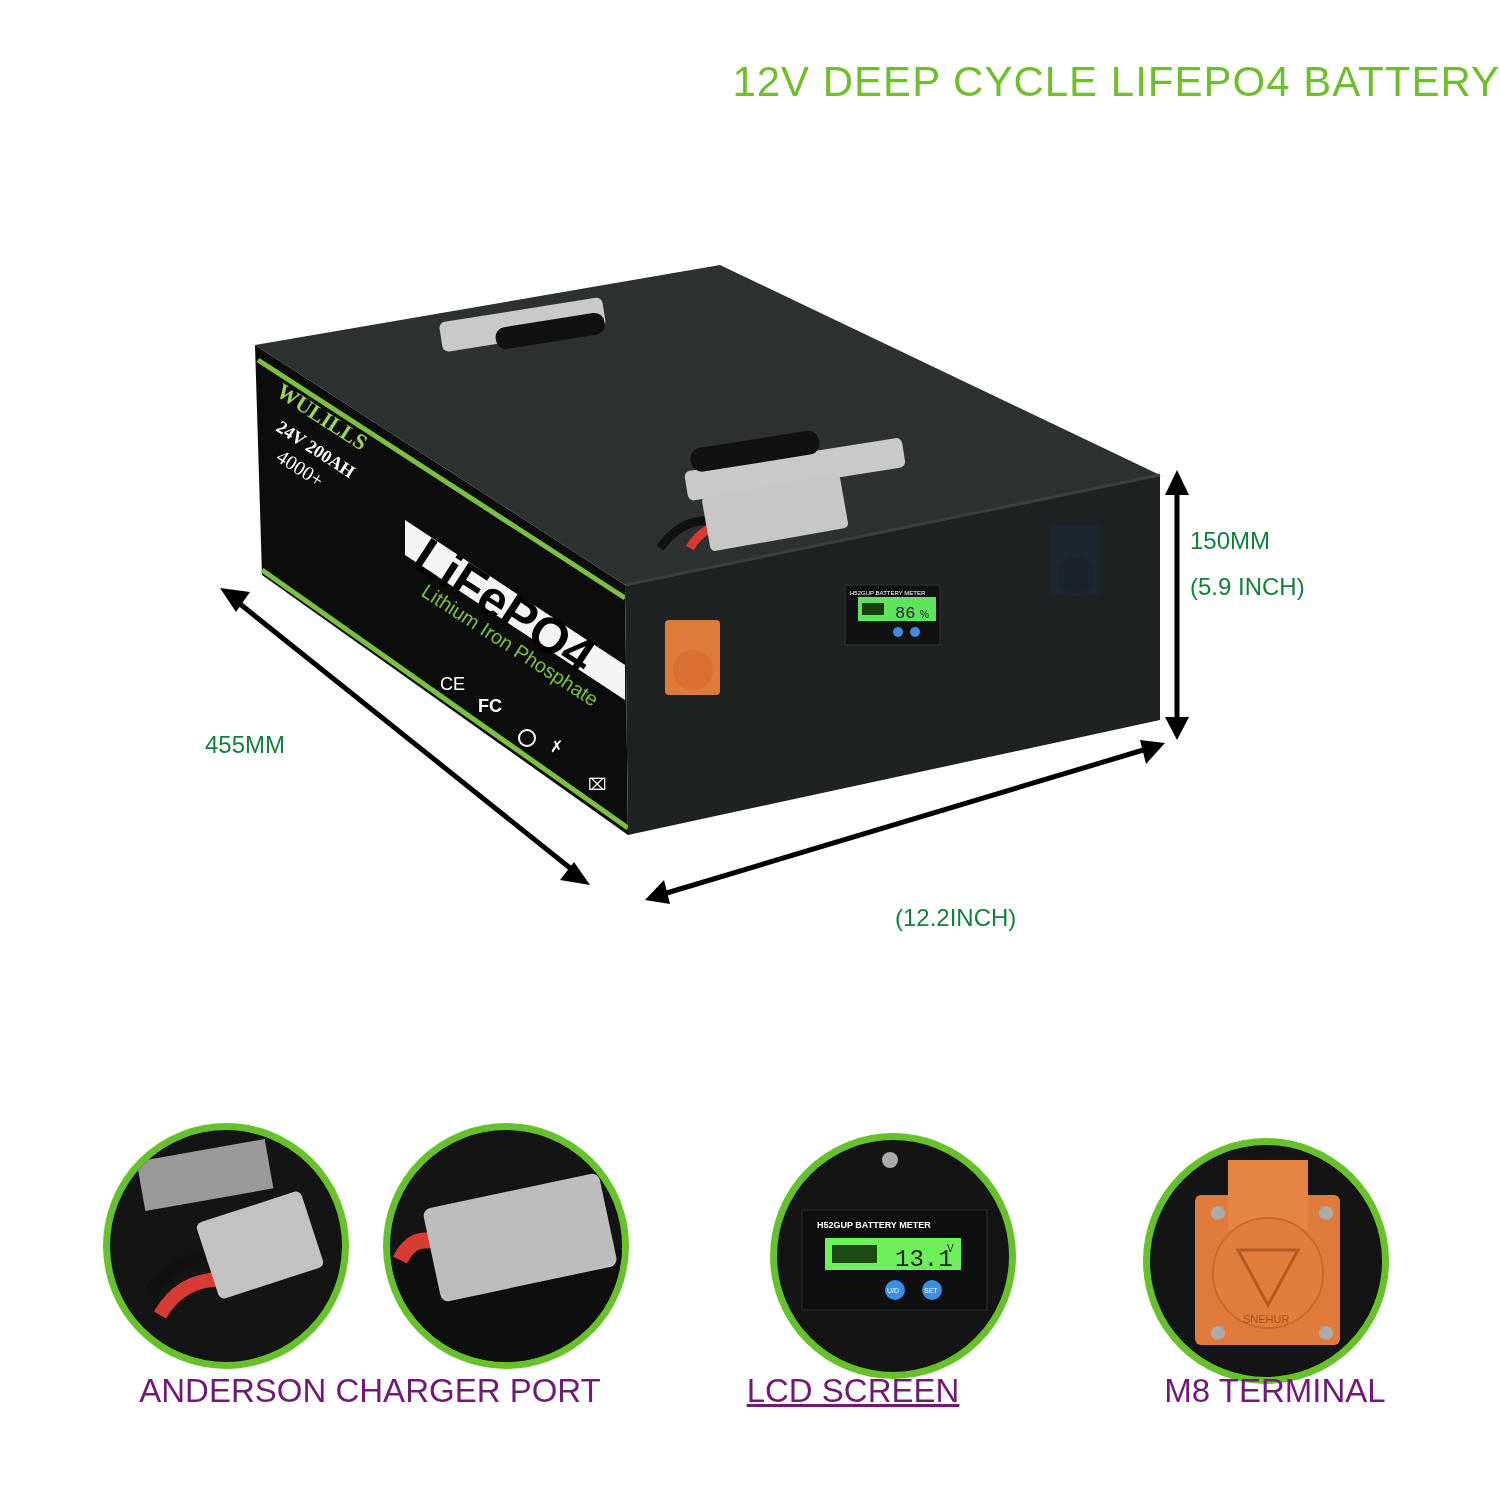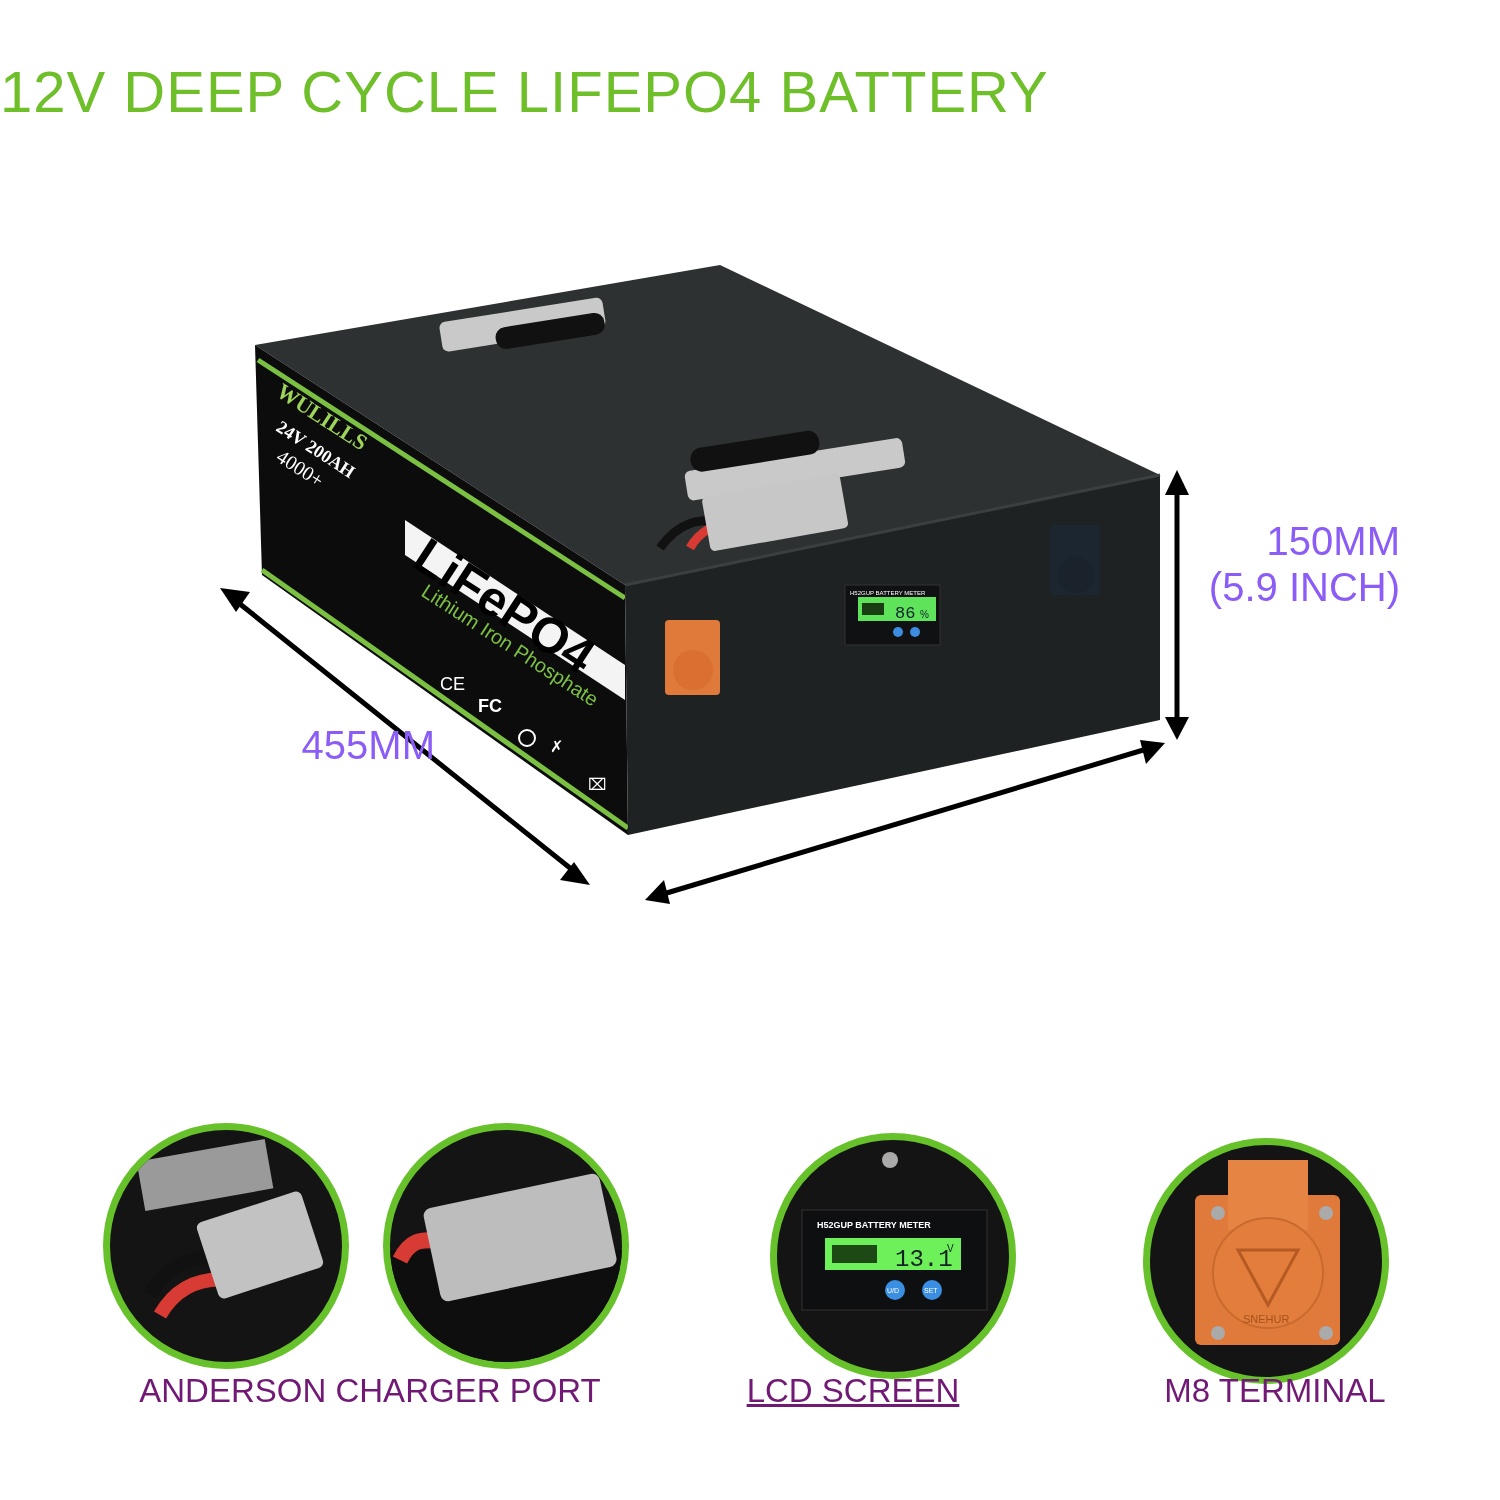--- a/index.html
+++ b/index.html
@@ -1,18 +1,18 @@
 <!DOCTYPE html>
 <html><head>
 <meta charset="utf-8">
 <style>
   html,body{margin:0;padding:0;background:#ffffff;}
   body{width:1500px;height:1500px;position:relative;overflow:hidden;font-family:"Liberation Sans",sans-serif;}
-  .title{position:absolute;top:58px;left:0;width:1500px;text-align:left;color:#6fbf2a;font-size:58px;letter-spacing:1px;}
-  .dim{position:absolute;color:#8b5cf6;font-size:40px;text-align:right;line-height:46px;}
+  .title{position:absolute;top:58px;left:0;width:1500px;text-align:right;color:#6fbf2a;font-size:42px;letter-spacing:1px;}
+  .dim{position:absolute;color:#15803d;font-size:24px;text-align:left;line-height:46px;}
   .cap{position:absolute;top:1372px;color:#701a75;font-size:33px;text-align:center;}
   .circle{position:absolute;width:232px;height:232px;border-radius:50%;border:7px solid #66c12a;background:#141414;overflow:hidden;}
   svg{position:absolute;left:0;top:0;}
 </style>
 </head>
 <body>
 
 <div class="title">12V DEEP CYCLE LIFEPO4 BATTERY</div>
 
 <svg width="1500" height="1000">
@@ -76,20 +76,21 @@
 </svg>
 
 <div class="dim" style="left:1190px;top:518px;width:210px;">
   <div>150MM</div>
   <div>(5.9 INCH)</div>
 </div>
 <div class="dim" style="left:205px;top:722px;width:230px;">
   <div>455MM</div>
 </div>
 <div class="dim" style="left:895px;top:895px;width:230px;">
+  <div>(12.2INCH)</div>
 </div>
 
 <div class="circle" style="left:103px;top:1123px;">
   <svg width="232" height="232">
     <rect x="30" y="20" width="130" height="50" fill="#9a9a9a" transform="rotate(-10 95 45)"></rect>
     <path d="M40,165 C60,130 90,125 110,128" stroke="#111" stroke-width="14" fill="none"></path>
     <path d="M50,185 C70,150 100,148 120,150" stroke="#d83a34" stroke-width="14" fill="none"></path>
     <rect x="95" y="75" width="110" height="80" rx="6" fill="#c2c2c2" transform="rotate(-18 150 115)"></rect>
   </svg>
 </div>

